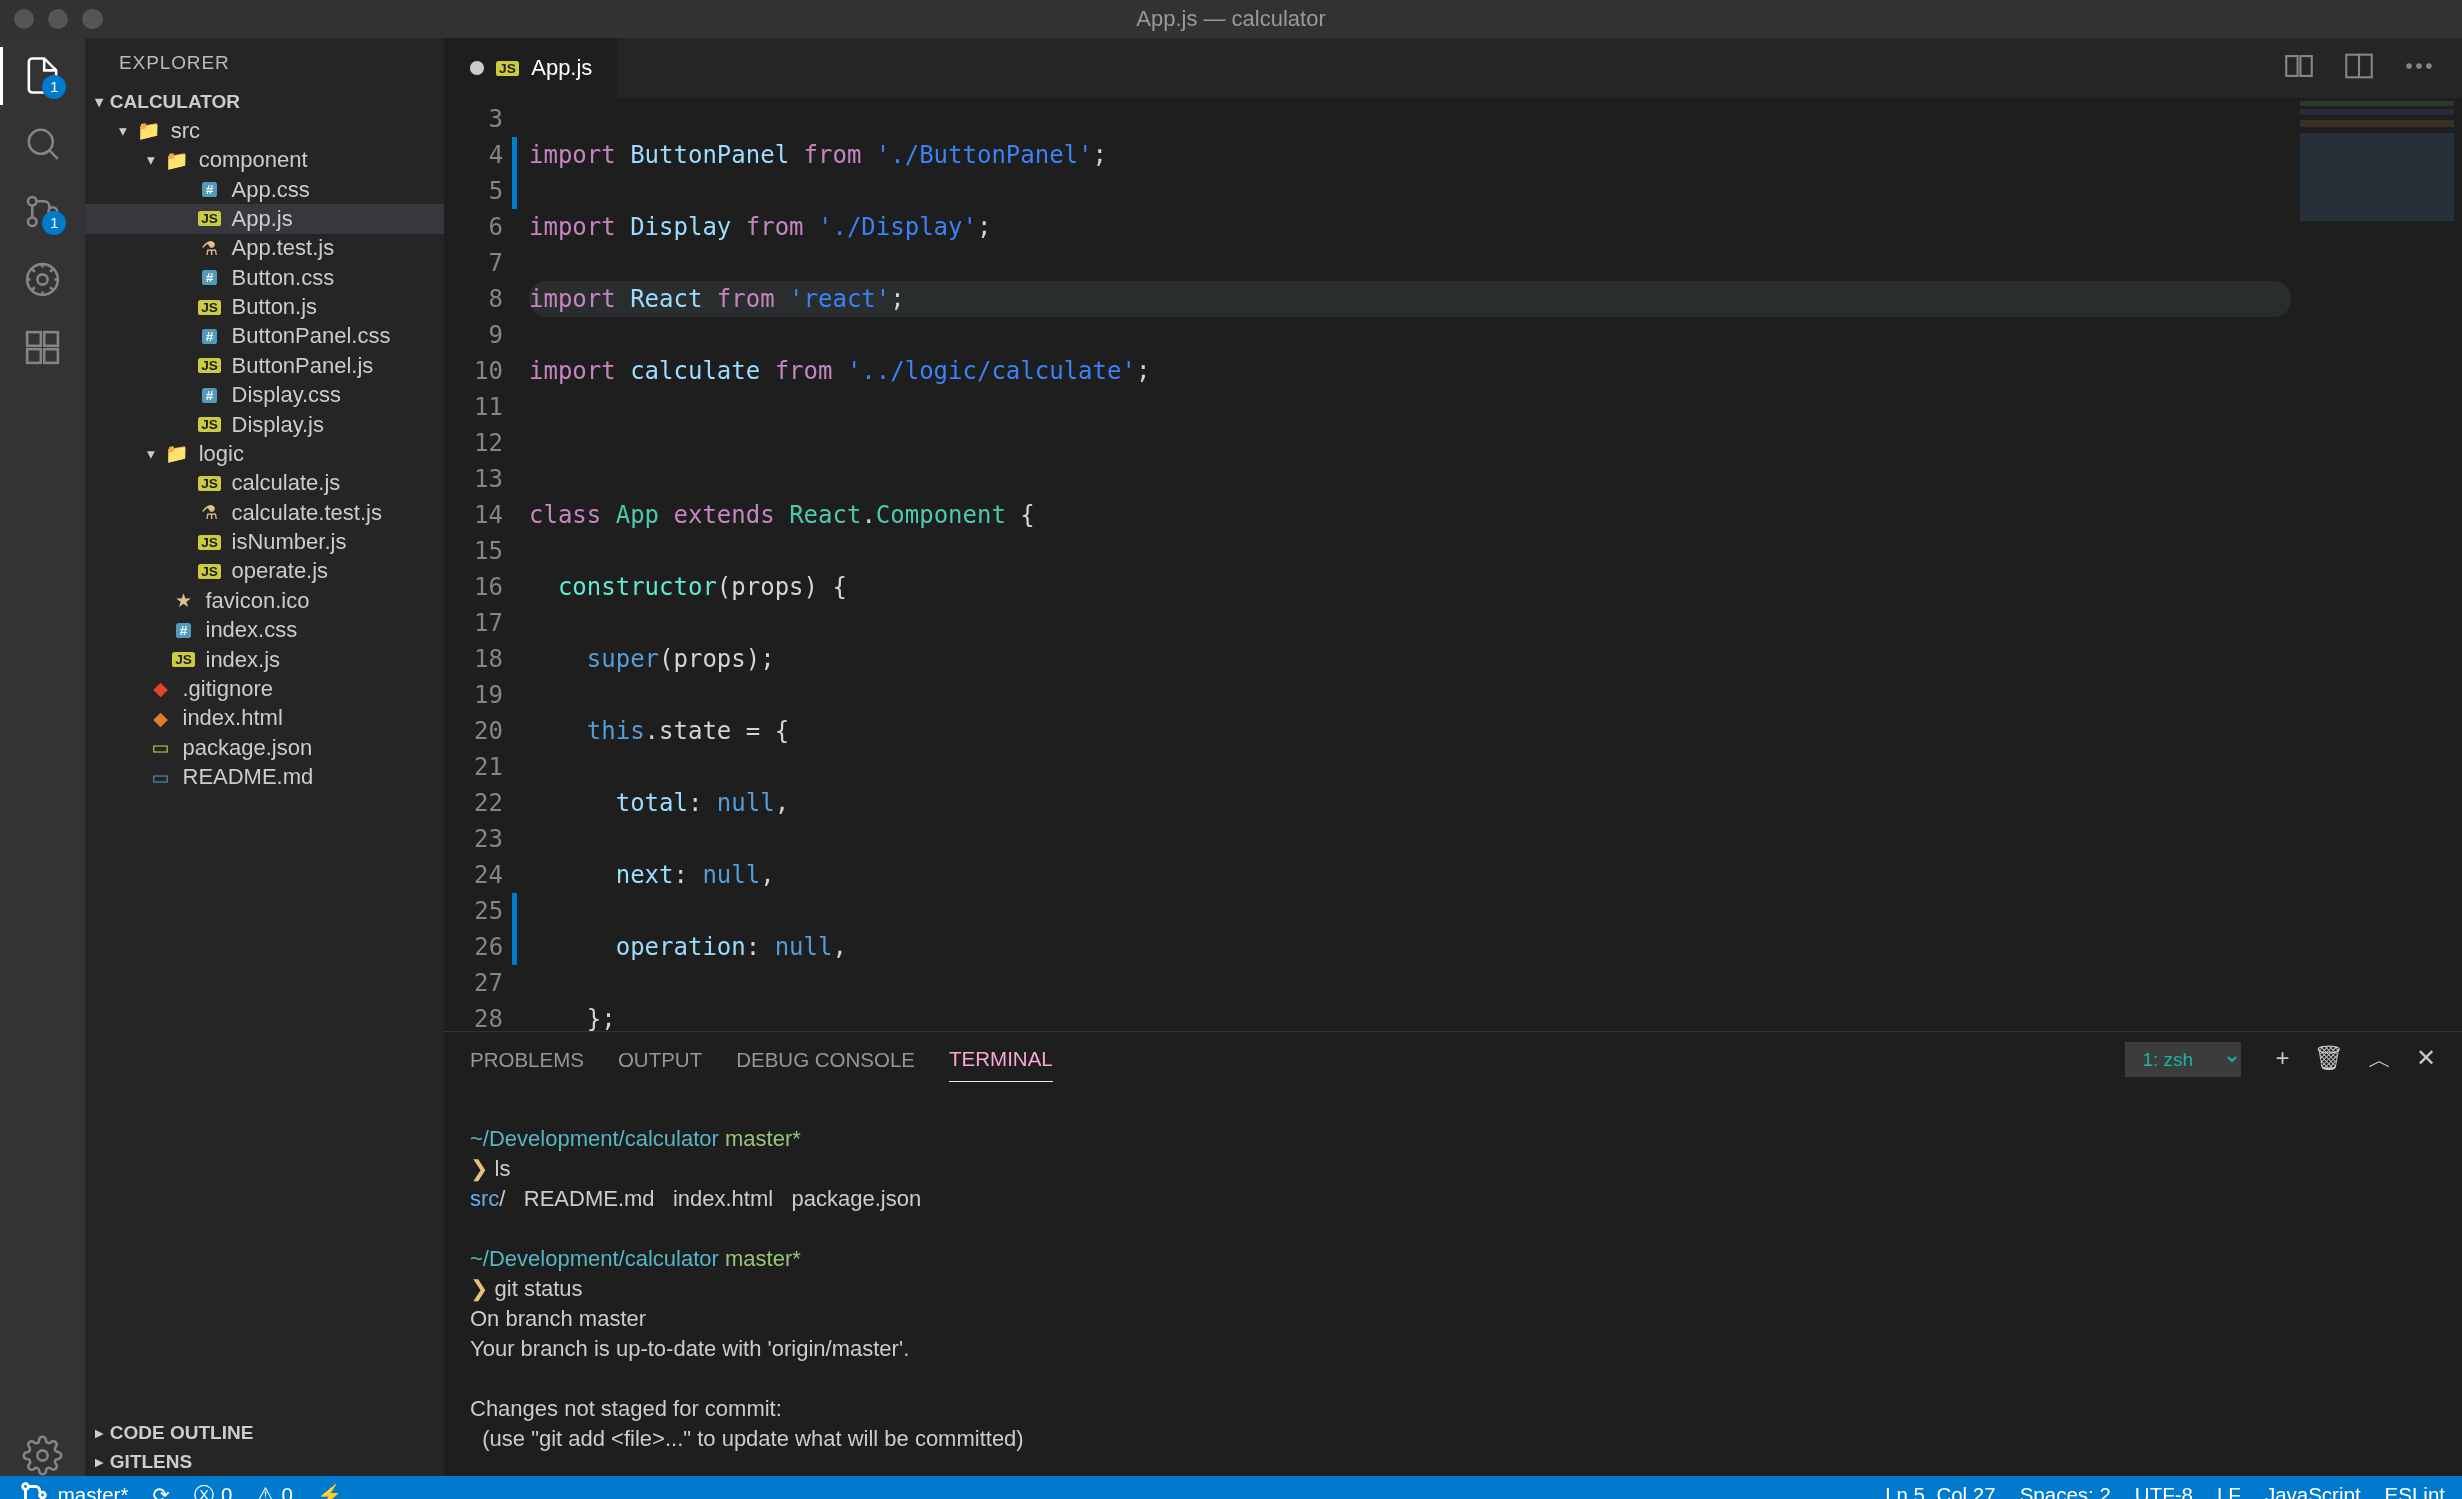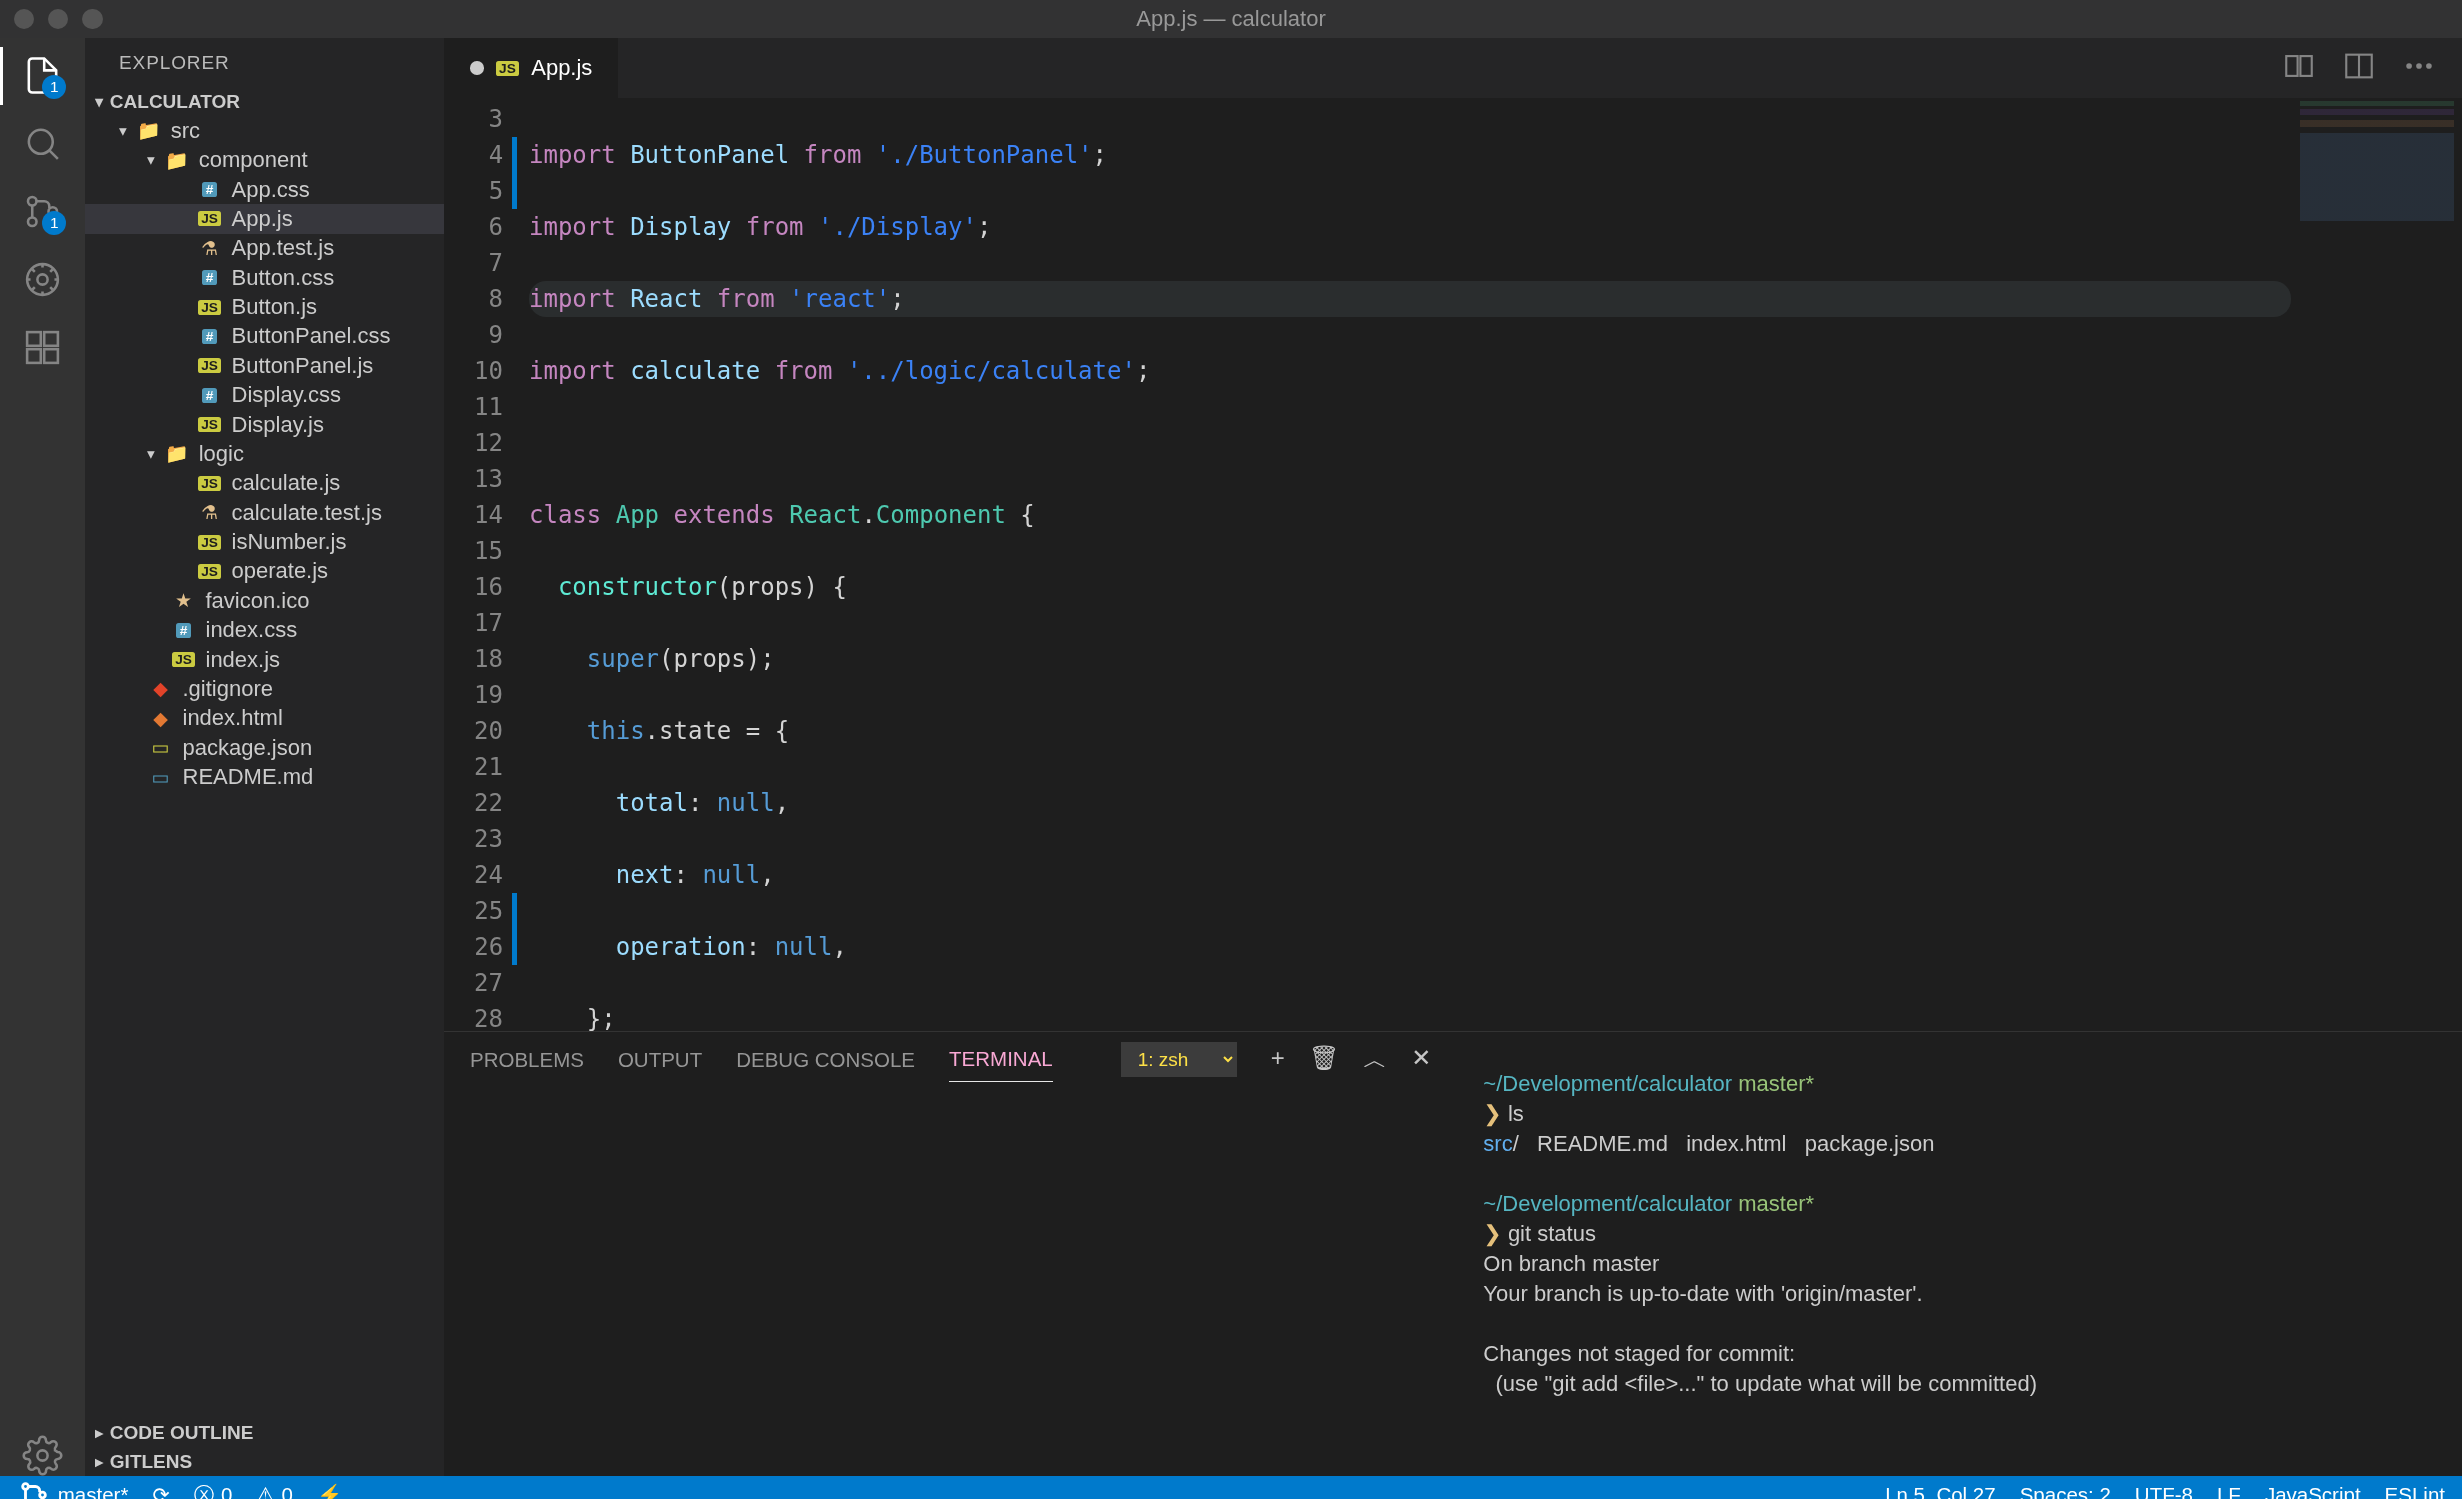--- a/index.html
+++ b/index.html
@@ -88,26 +88,26 @@
 
 .kw { color:#c586c0; } 
 .def { color:#569cd6; } 
 .cls { color:#4ec9b0; }
 .comp { color:#4ec9b0; }
 .str { color:#3b82f6; }
 .fn { color:#5eead4; }
 .prop { color:#9cdcfe; }
 .var { color:#9cdcfe; }
 
-.panel { height: 445px; background: #1e1e1e; border-top: 1.7px solid #333; display: flex; flex-direction: row; }
+.panel { height: 445px; background: #1e1e1e; border-top: 1.7px solid #333; display: flex; flex-direction: column; }
 .panel-tabs { display: flex; align-items: center; padding: 0 26px; height: 55px; gap: 34px; font-size: 20.5px; color: #969696; }
 .panel-tab { cursor:pointer; padding: 10.3px 0; }
 .panel-tab.active { color:#f9a8d4; border-bottom: 1.7px solid #e7e7e7; }
 .panel-tabs .spacer { flex:1; }
-.term-picker { background:#3c3c3c; color:#fde047; border:0.9px solid #3c3c3c; padding:5.1px 31px 5.1px 12px; font-size:19px; }
+.term-picker { background:#3c3c3c; color:#14b8a6; border:0.9px solid #3c3c3c; padding:5.1px 31px 5.1px 12px; font-size:19px; }
 .panel-actions { display:flex; gap:24px; color:#c5c5c5; font-size:24px; }
 .terminal { flex:1; padding: 6.8px 26px; font-family: Liberation Sans, sans-serif; font-size: 22px; line-height: 30px; white-space: pre; overflow:hidden; color:#cccccc; }
 .t-path { color:#56b6c2; }
 .t-branch { color:#98c379; }
 .t-prompt { color:#e5c07b; }
 .t-dir { color:#61afef; }
 
 .statusbar {
   height: 38px;
   background: #007acc;

